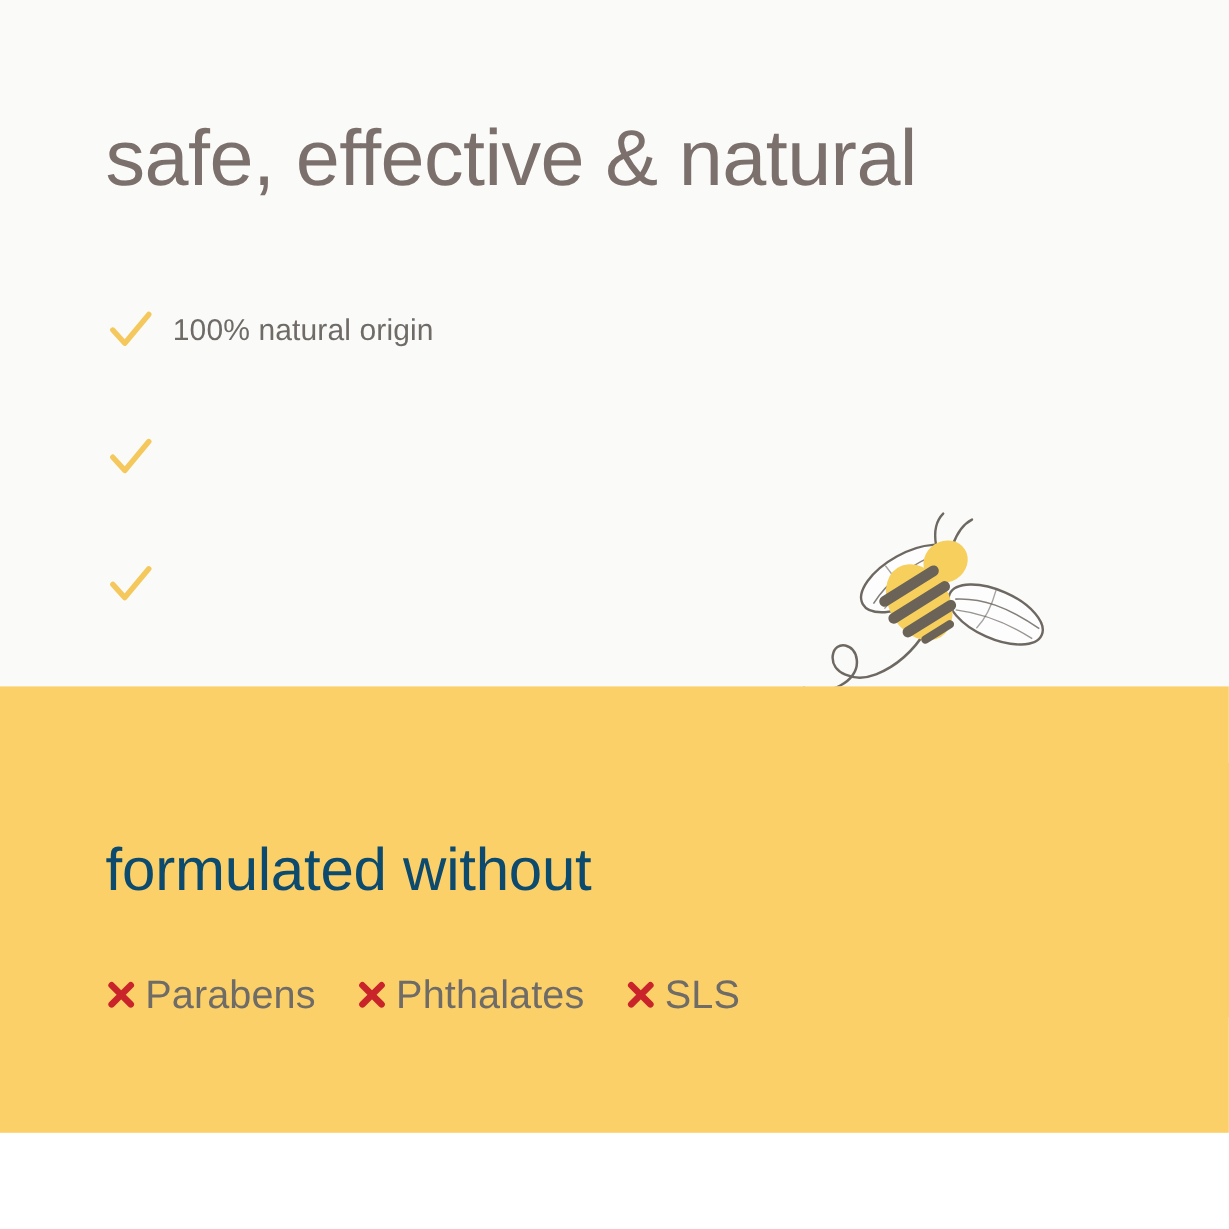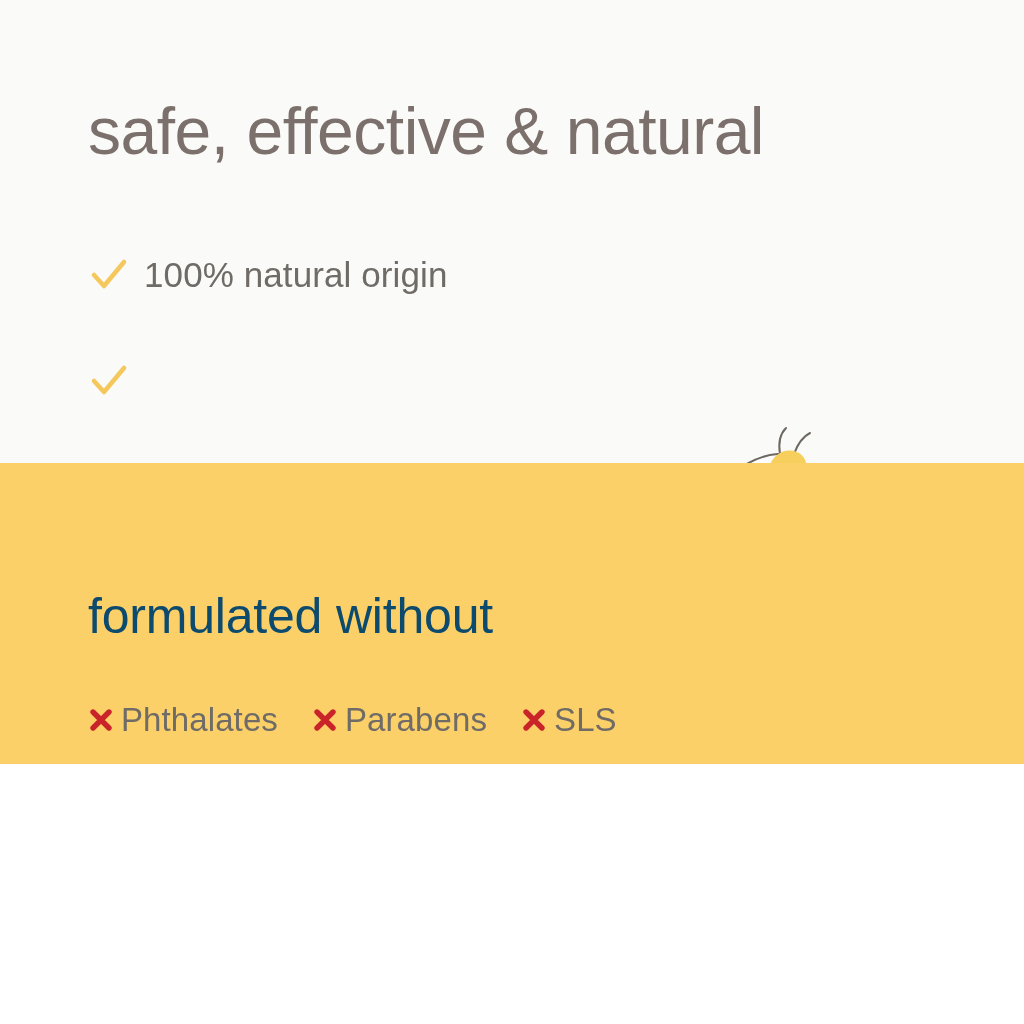--- a/index.html
+++ b/index.html
@@ -11,21 +11,21 @@
     width: 1024px;
     height: 1024px;
     overflow: hidden;
     font-family: "Liberation Sans", sans-serif;
     background: #ffffff;
   }
 
   .poster {
     position: relative;
     width: 1024px;
-    height: 764px;
+    height: 944px;
     display: flex;
     flex-direction: column;
   }
 
   
   .panel-top {
     position: relative;
     height: 620px;
     background: #fafaf8;
     box-sizing: border-box;
@@ -65,21 +65,21 @@
   .check-icon {
     width: 42px;
     height: 42px;
     flex: 0 0 42px;
     display: block;
     margin-right: 14px;
   }
 
   .benefit-label {
     font-family: "Liberation Sans", sans-serif;
-    font-size: 35px;
+    font-size: 25px;
     font-weight: 300;
     color: #6f6b67;
     letter-spacing: 0.1px;
     white-space: nowrap;
   }
 
   
   .bee-illustration {
     position: absolute;
     left: 668px;
@@ -220,30 +220,30 @@
     <h2 class="subhead">formulated without</h2>
 
     <div class="exclusion-row">
 
       <div class="exclusion-item">
         <span>
           <svg class="cross-icon" viewBox="0 0 26 26" aria-hidden="true">
             <path d="M5 5 L21 21 M21 5 L5 21" stroke="#c9242a" stroke-width="5.4" stroke-linecap="round"></path>
           </svg>
         </span>
-        <span class="exclusion-label">Phthalates</span>
+        <span class="exclusion-label">Parabens</span>
       </div>
 
       <div class="exclusion-item">
         <span>
           <svg class="cross-icon" viewBox="0 0 26 26" aria-hidden="true">
             <path d="M5 5 L21 21 M21 5 L5 21" stroke="#c9242a" stroke-width="5.4" stroke-linecap="round"></path>
           </svg>
         </span>
-        <span class="exclusion-label">Parabens</span>
+        <span class="exclusion-label">Phthalates</span>
       </div>
 
 
       <div class="exclusion-item">
         <span>
           <svg class="cross-icon" viewBox="0 0 26 26" aria-hidden="true">
             <path d="M5 5 L21 21 M21 5 L5 21" stroke="#c9242a" stroke-width="5.4" stroke-linecap="round"></path>
           </svg>
         </span>
         <span class="exclusion-label">SLS</span>

